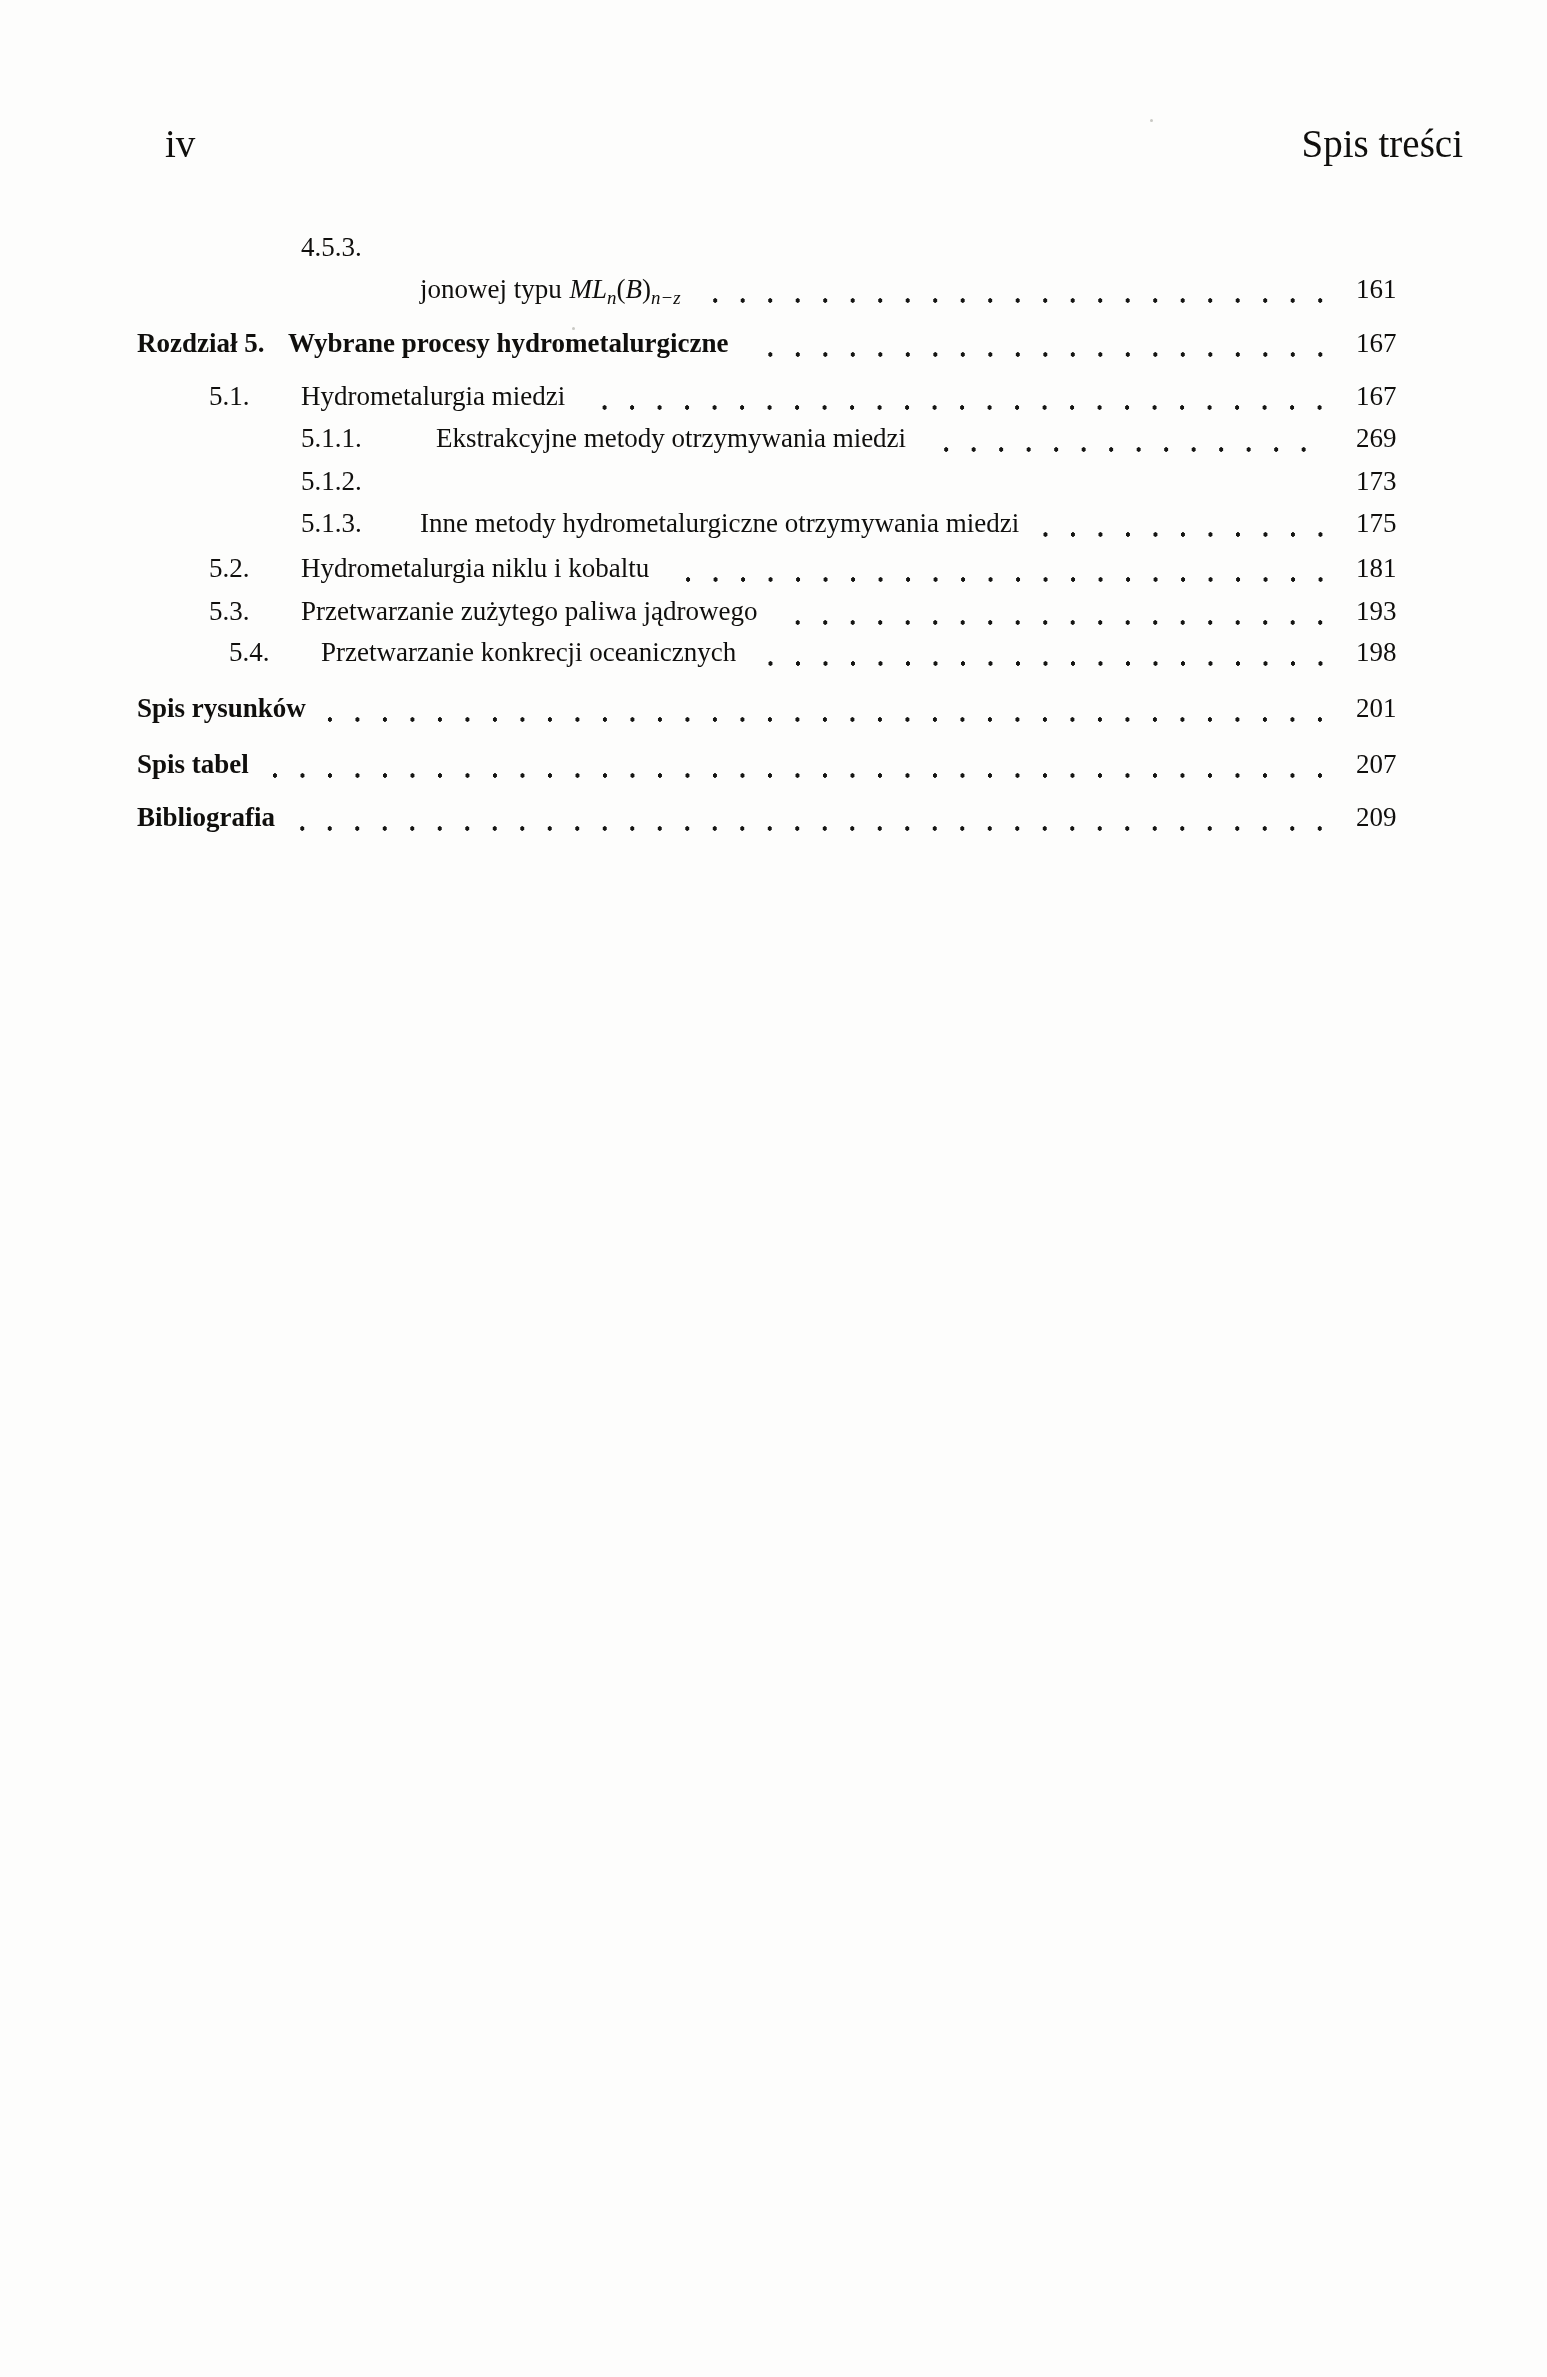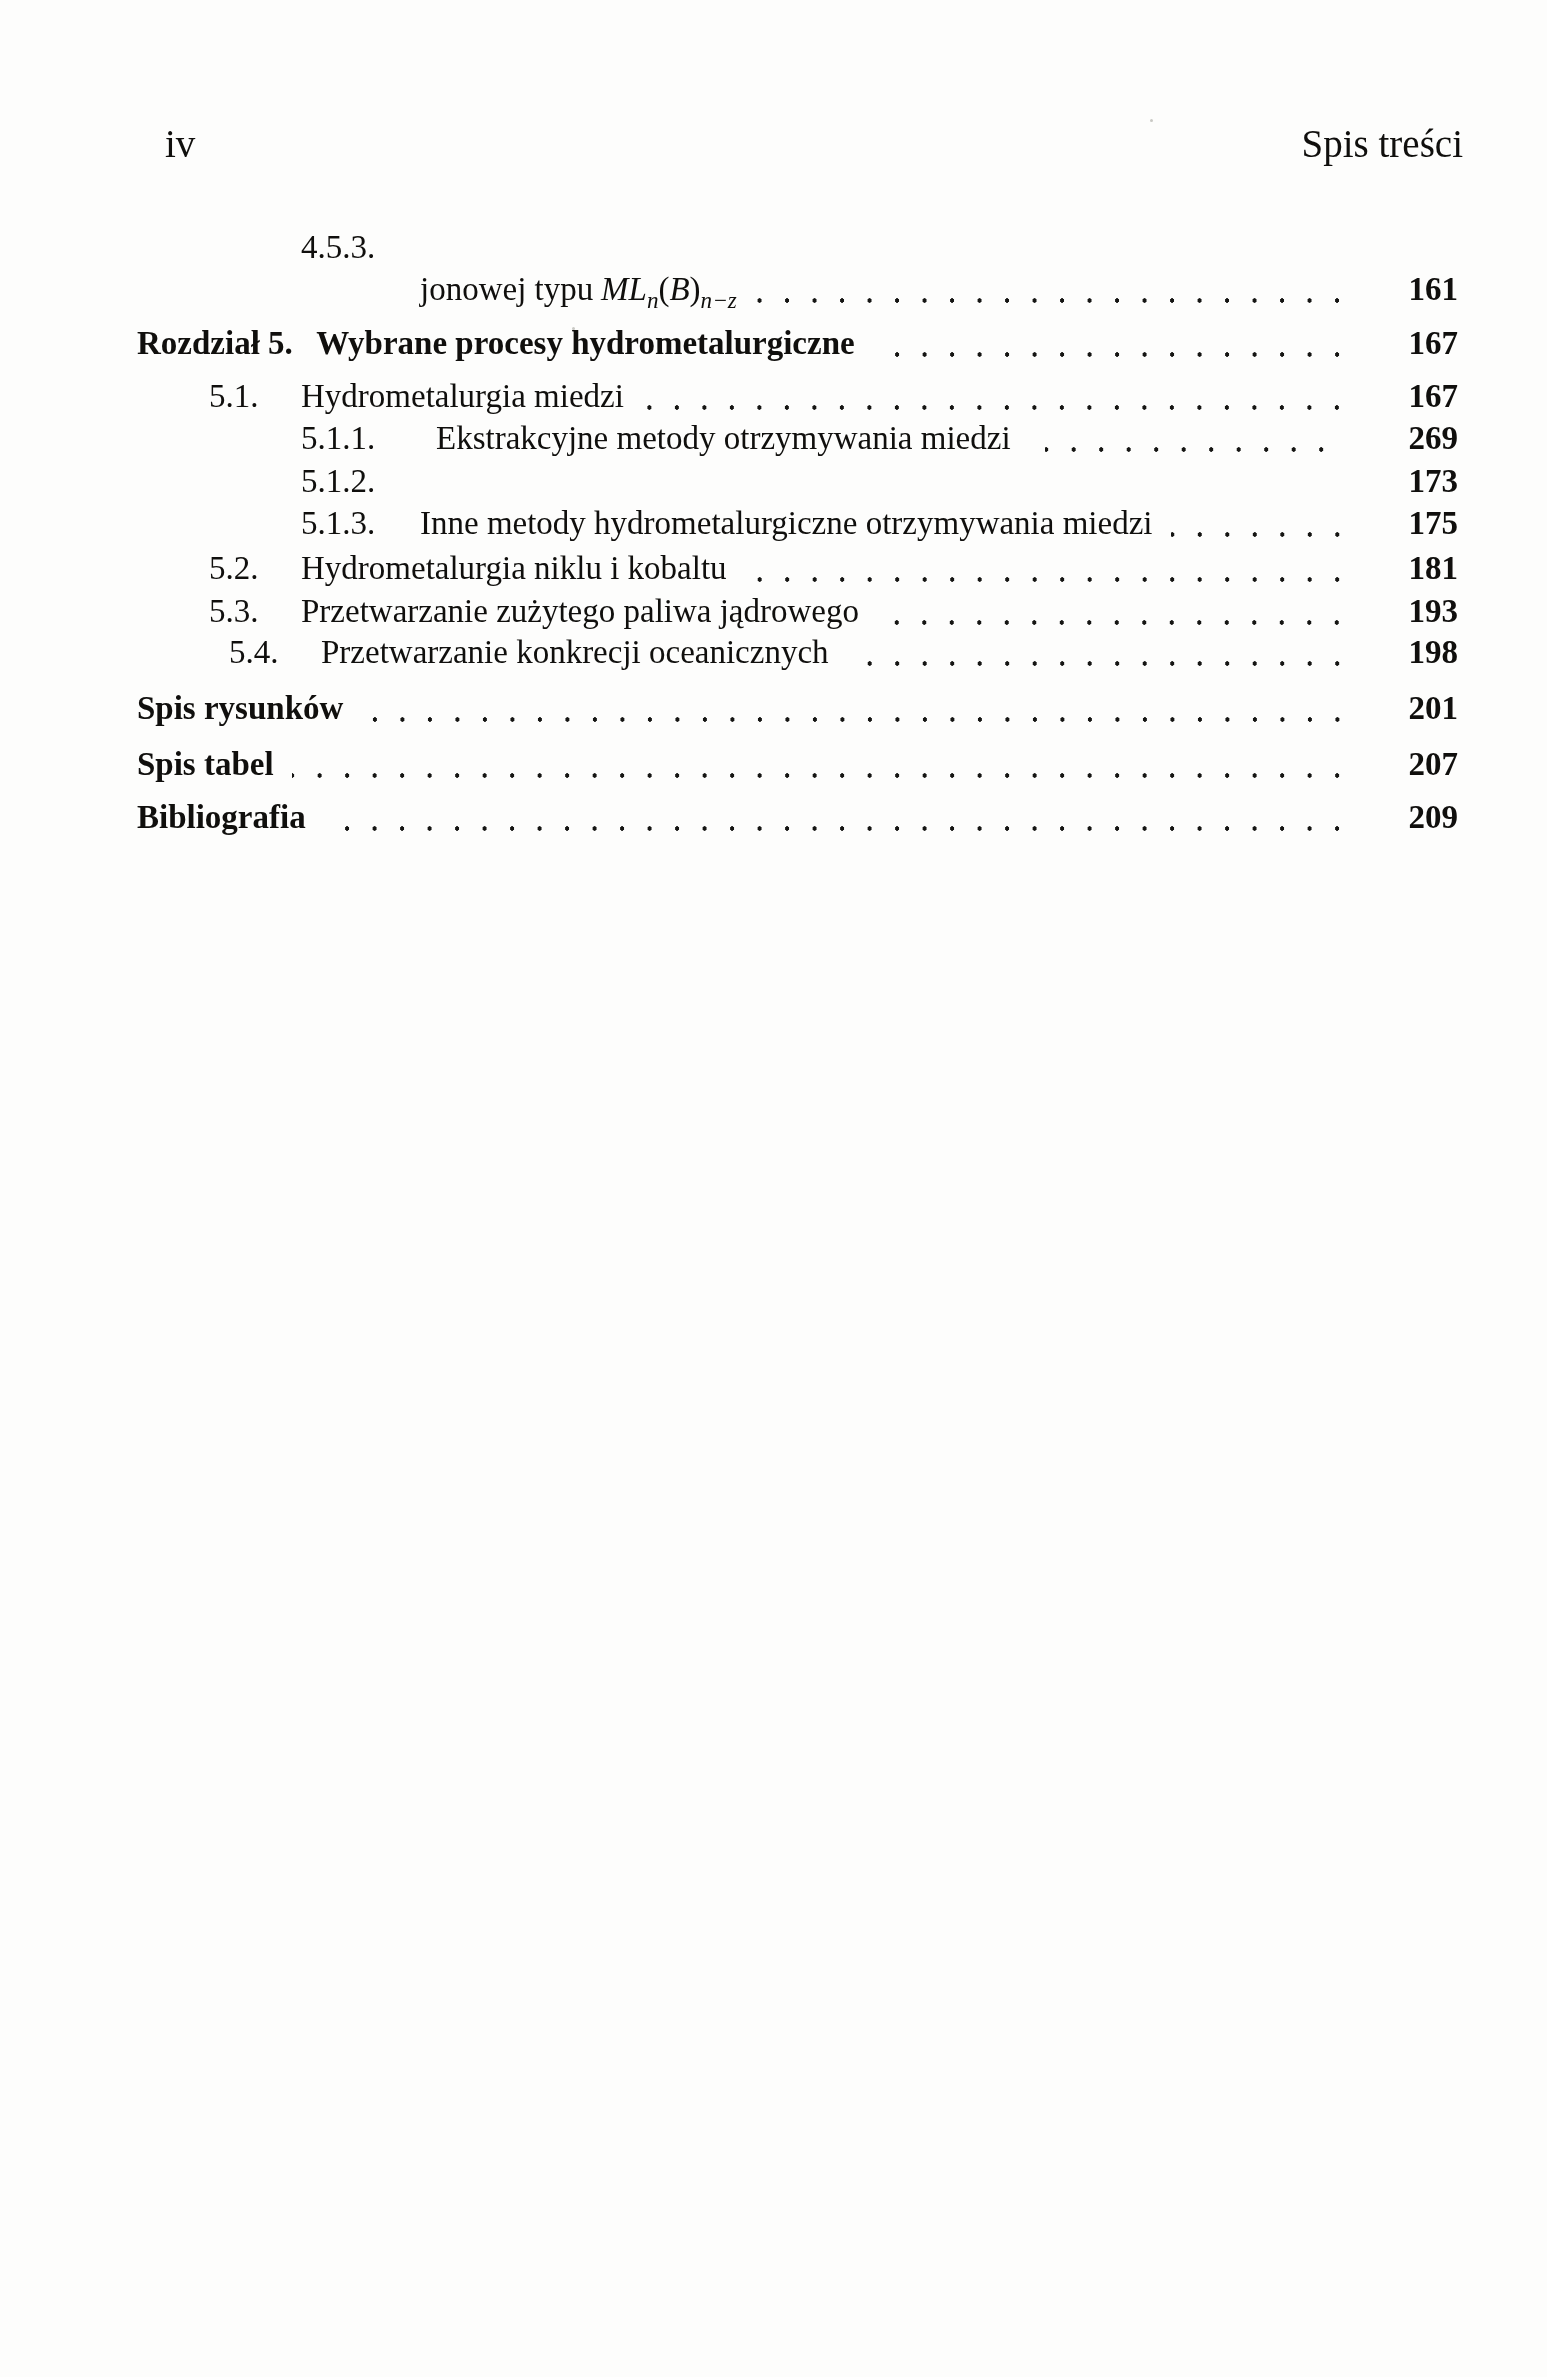--- a/index.html
+++ b/index.html
@@ -9,43 +9,43 @@
     font-family:"Liberation Serif","DejaVu Serif",serif;
     color:#100f0d;
     position:relative;
     overflow:hidden;
   }
   .page{position:absolute;inset:0;}
   .hdr-row{position:absolute;top:123px;left:0;right:84px;height:42px;line-height:42px;font-size:39px;}
   .hdr-pageno{position:absolute;left:165px;}
   .hdr-title{position:absolute;right:0;margin-left:8px;}
   .row{
-    position:absolute;height:42px;right:89px;
+    position:absolute;height:42px;right:106px;
     display:flex;align-items:stretch;
-    line-height:42px;font-size:33px;white-space:nowrap;
+    line-height:42px;font-size:27px;white-space:nowrap;
   }
   .lvl0{left:137px;font-weight:bold;}
   .lvl1{left:209px;}
   .lvl2{left:301px;}
   .cont{left:420px;}
   .num{display:inline-block;flex:0 0 auto;}
   .lvl1 .num{width:92px;}
   .lvl2 .num{width:119px;}
   .lvl0 .num{width:auto;margin-right:23.5px;}
   .title{flex:0 0 auto;}
   .leader{
     flex:1 1 auto;min-width:0;
     margin:0 19.6px 0 18.3px;
     background-image:radial-gradient(circle,#151513 0 2.1px,rgba(0,0,0,0) 2.4px);
     background-size:27.5px 5.2px;
     background-repeat:repeat-x;
     background-position:right 2.6px bottom 7.2px;
   }
   .leader.blank{background:none;}
-  .pagenum{flex:0 0 auto;width:85px;text-align:right;font-weight:bold;}
+  .pagenum{flex:0 0 auto;width:85px;text-align:left;font-weight:normal;}
   .math{margin-left:7.8px;}
   .math i{font-style:italic;}
   .math sub{font-size:0.7em;line-height:0;}
   .math .paren{font-style:normal;}
   .speck{position:absolute;width:3.3px;height:3.3px;border-radius:50%;background:#c9c9c4;}
 </style>
 </head>
 <body>
 
 <div class="page">

